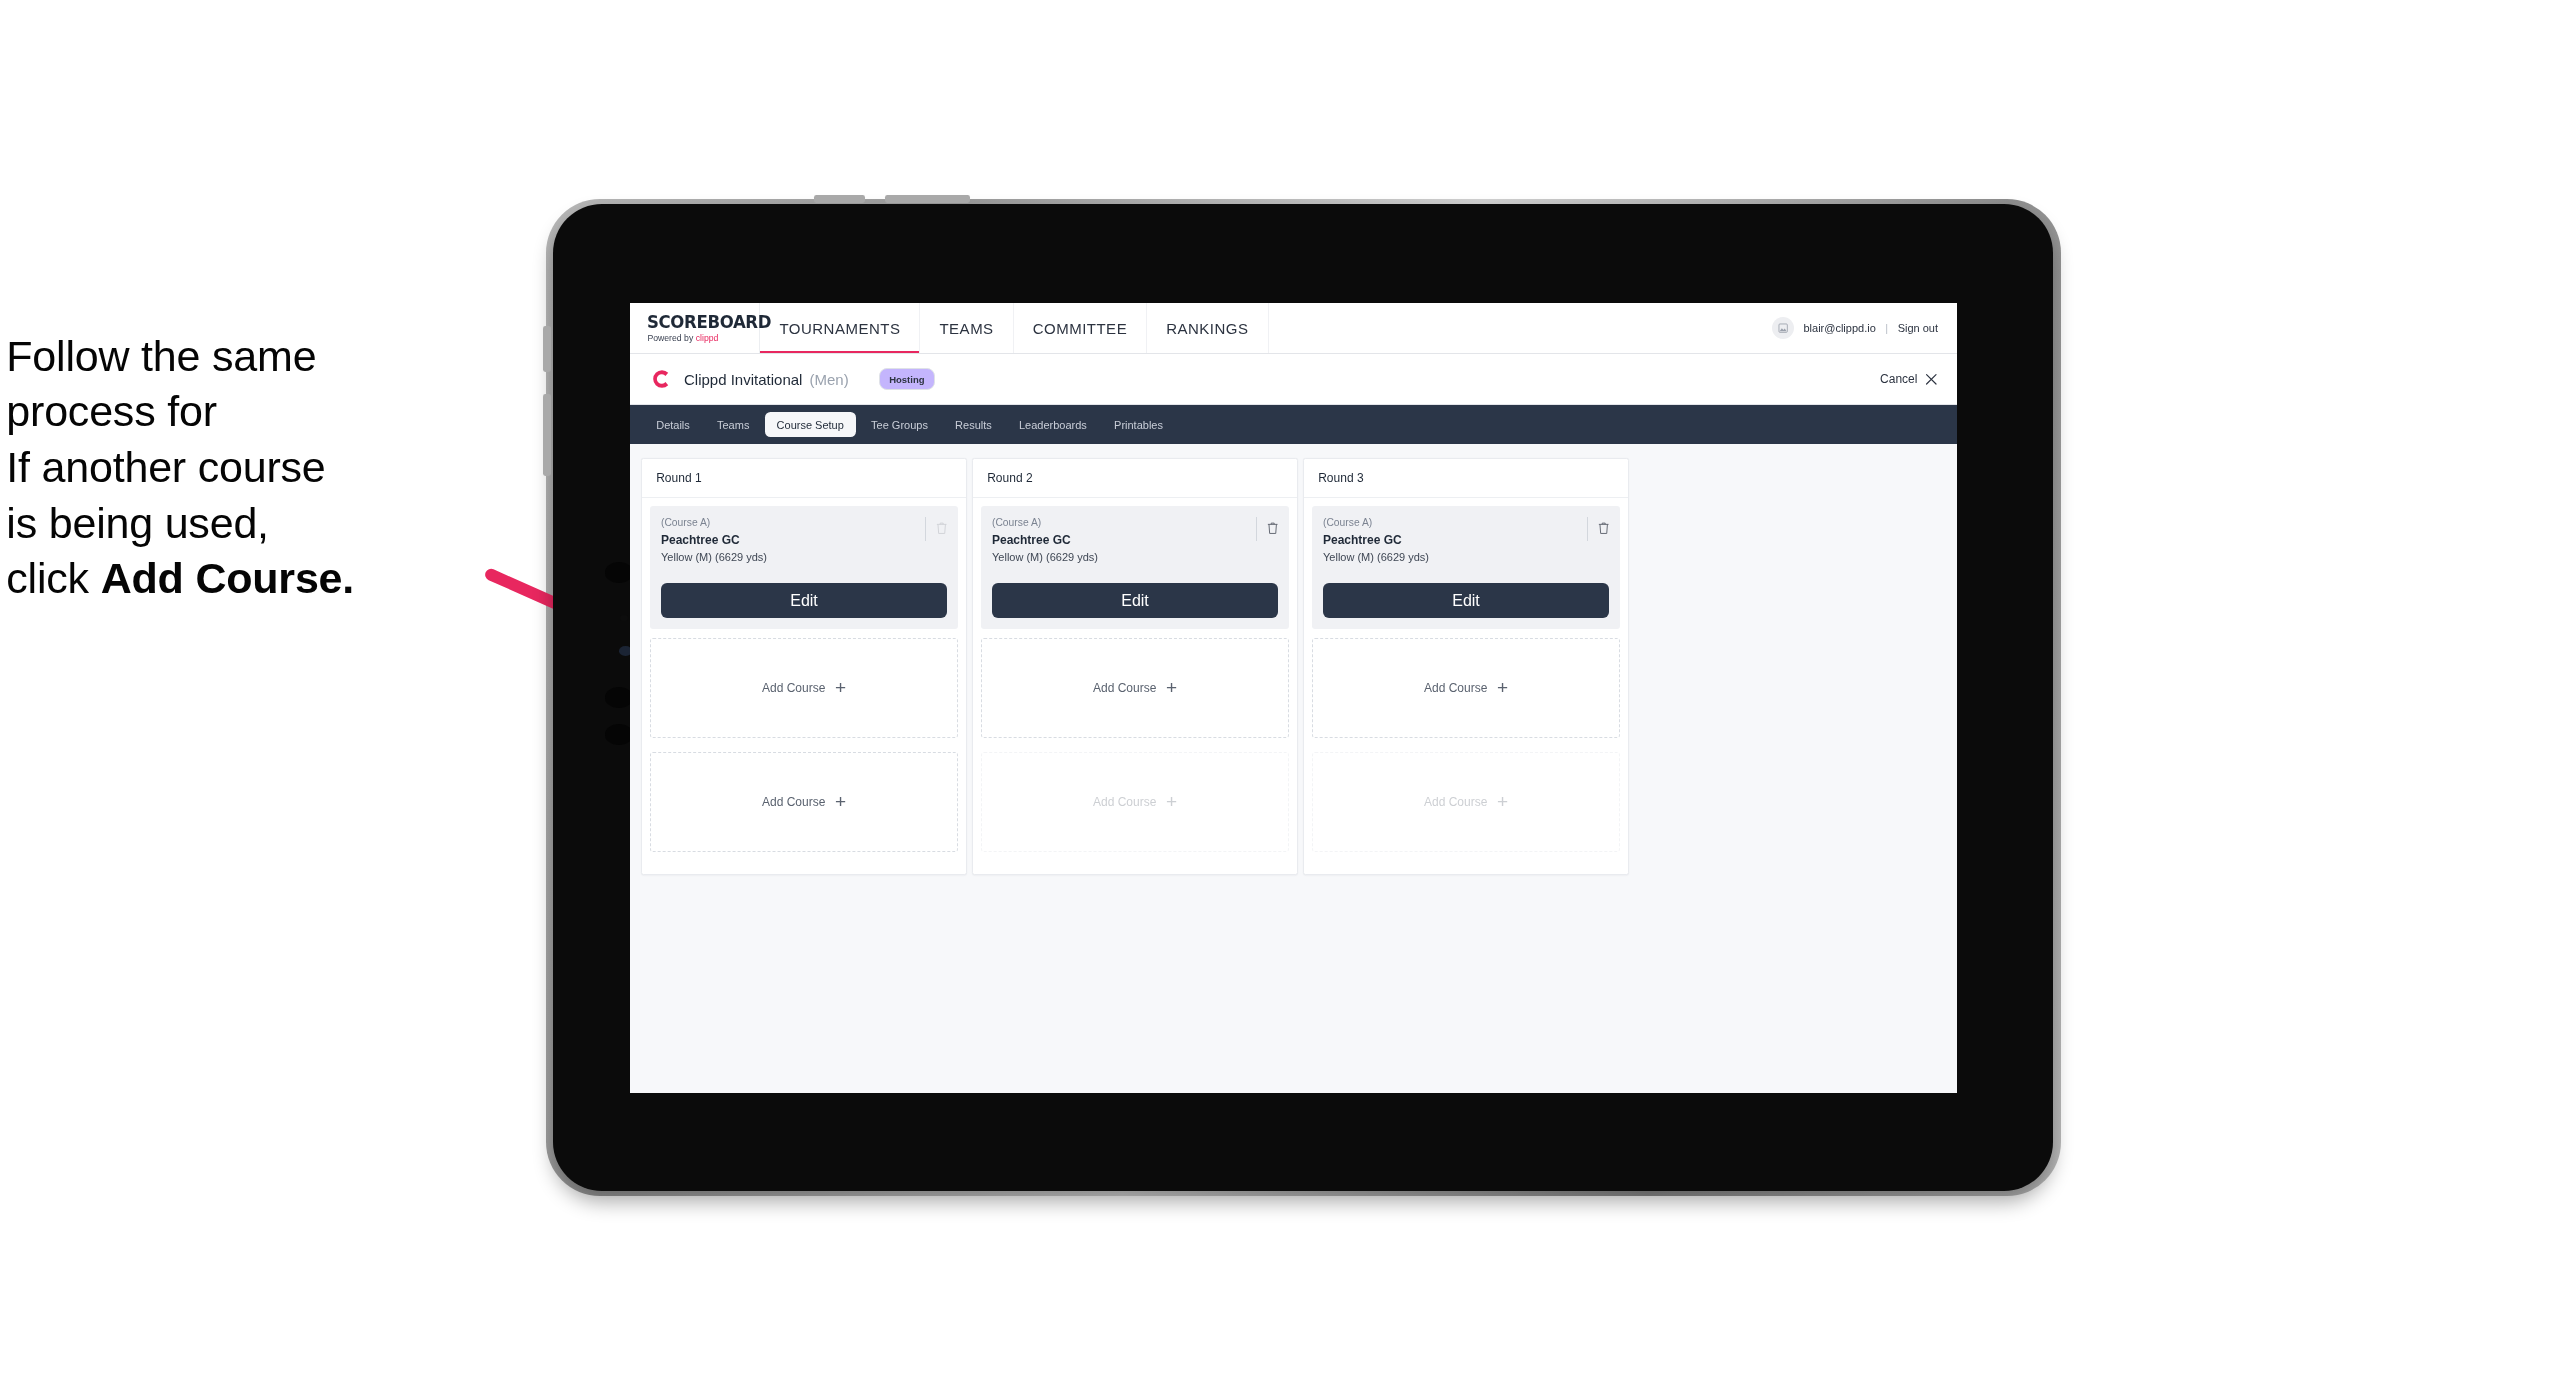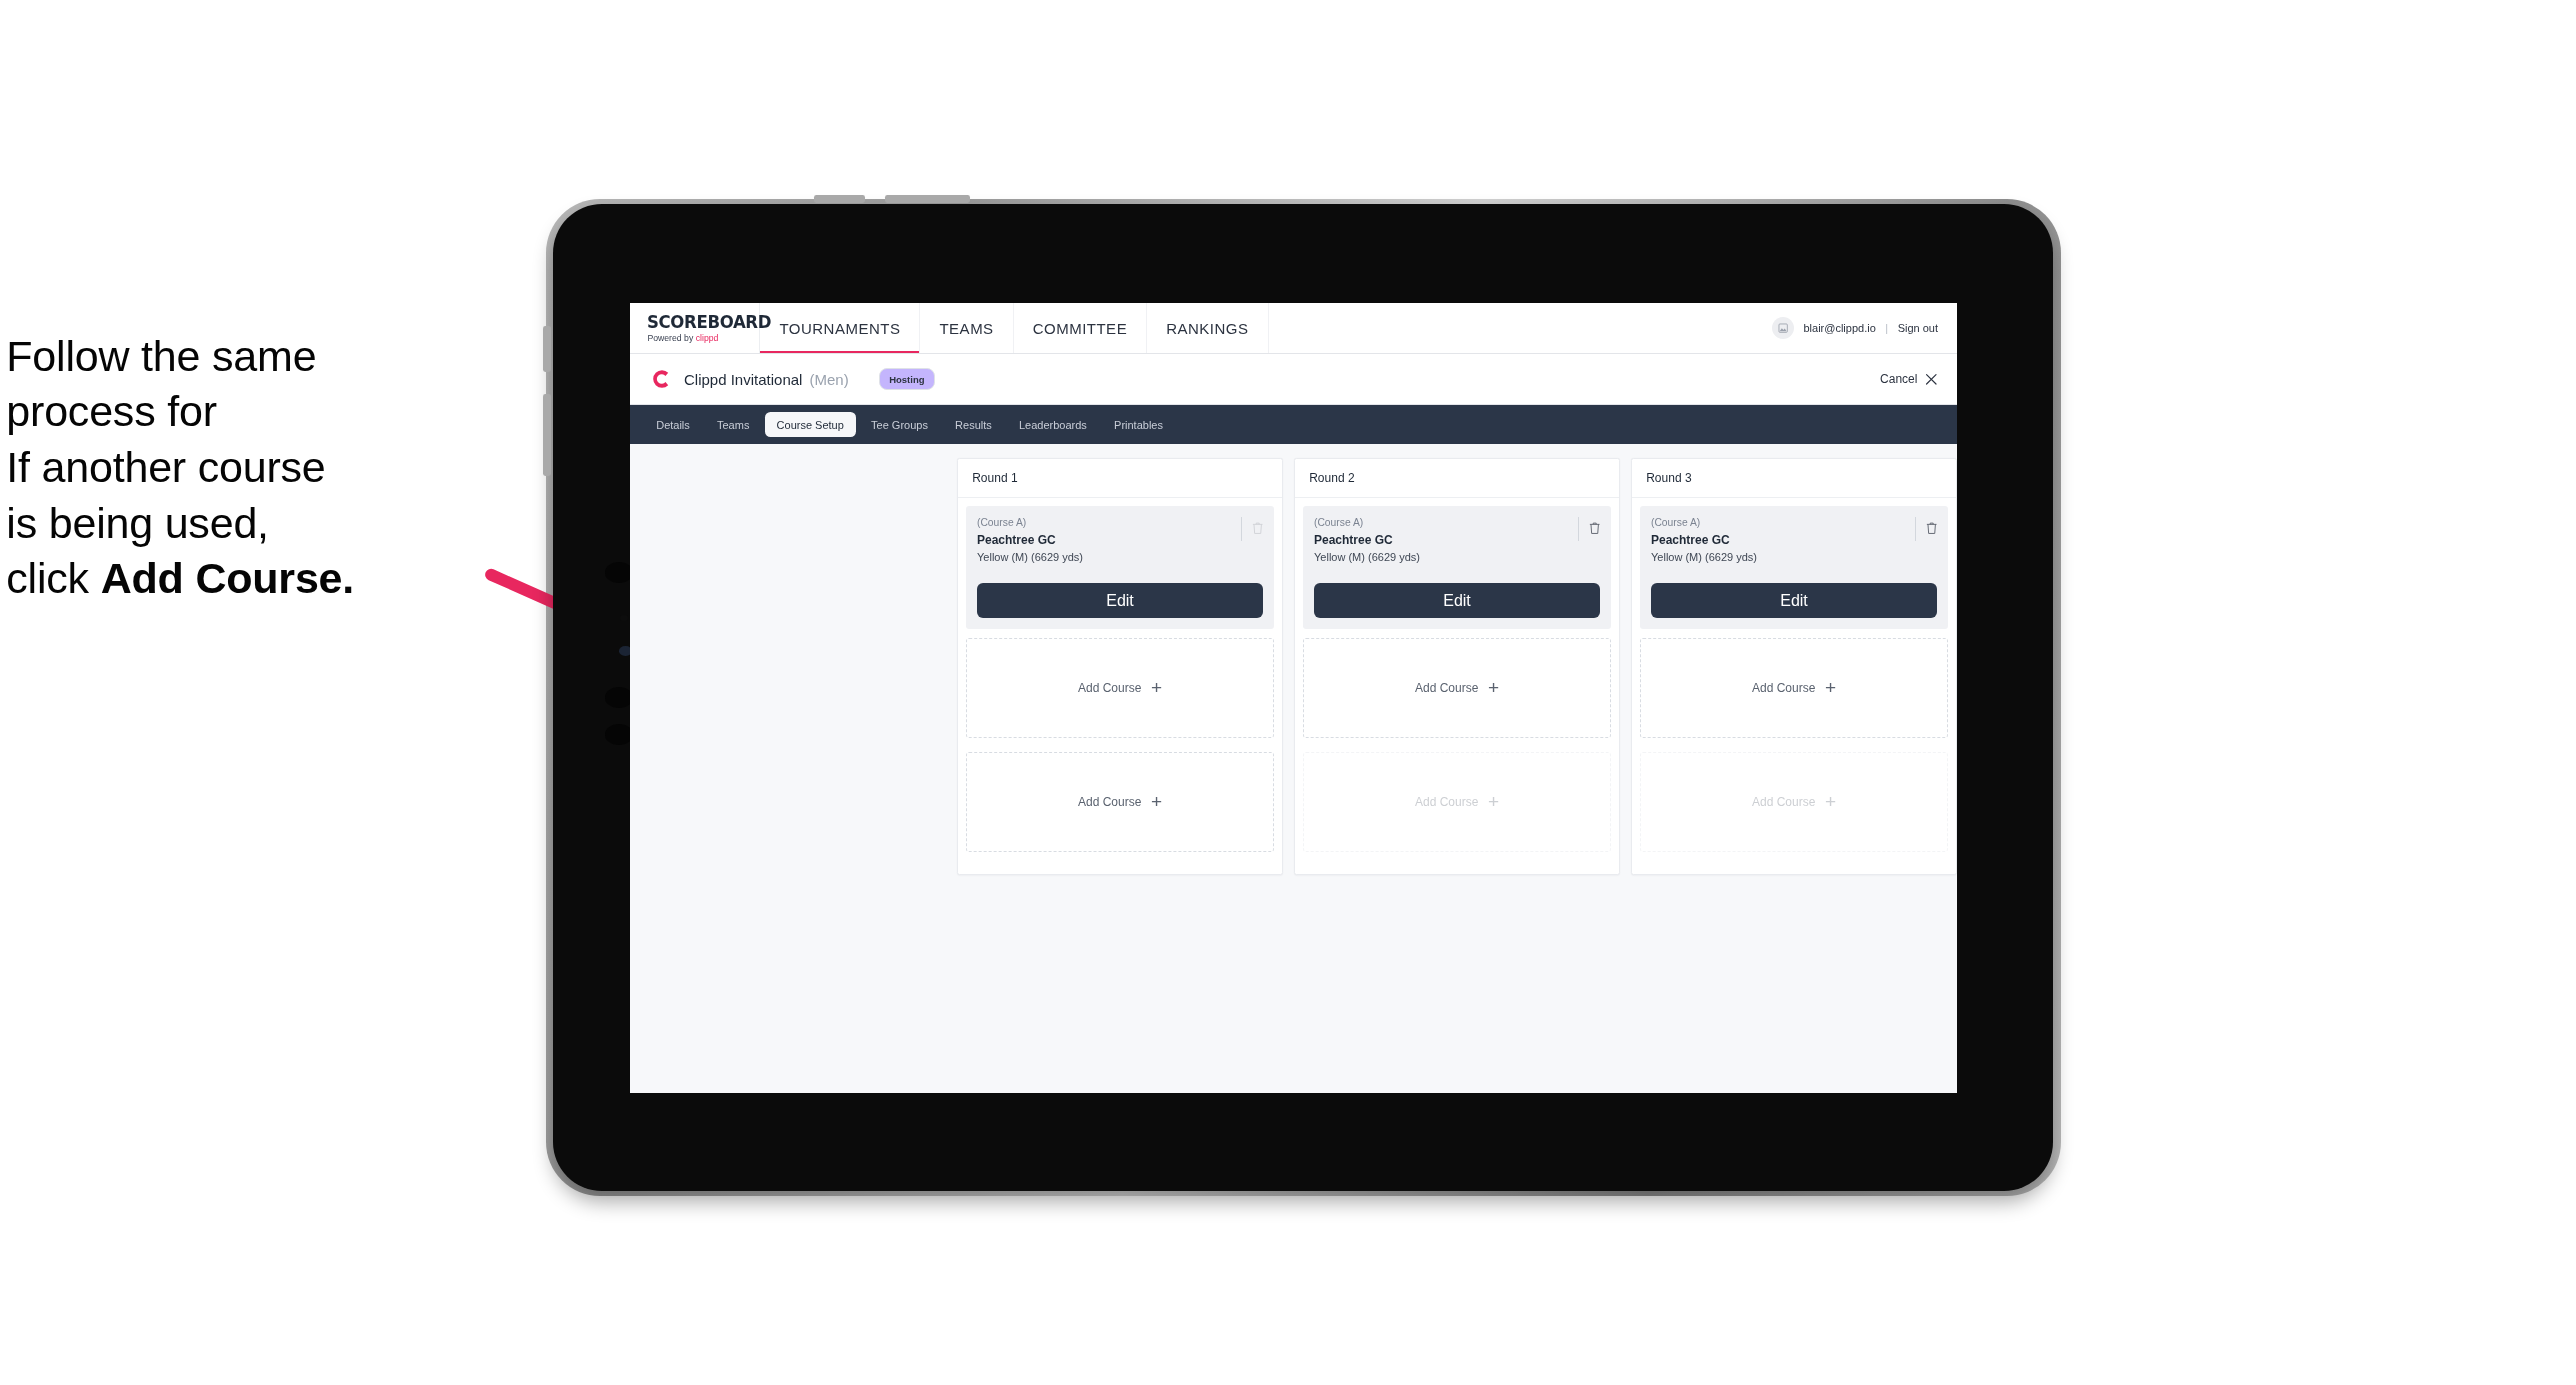--- a/index.html
+++ b/index.html
@@ -139,21 +139,21 @@
     height:39px; background:#2b3648;
     display:flex; align-items:center; padding:0 14.2px; gap:3.2px;
   }
   .tab{
     font-size:11px; color:#c9ced8; padding:6.3px 12px;
     border-radius:5.5px; cursor:pointer; white-space:nowrap;
   }
   .tab.active{background:#f6f7f9;color:#1f2937;font-weight:500;}
 
   
-  #board{display:flex; padding:14.2px 0 0 11px; gap:11px; align-items:flex-start;justify-content:flex-end;}
+  #board{display:flex; padding:14.2px 0 0 11px; gap:5px; align-items:flex-start;}
   .round-col{
     width:324px; background:#ffffff;
     border:0.8px solid #e9ebef; border-radius:2.4px;
     box-shadow:0 0.8px 1.6px rgba(16,24,40,.04);
     overflow:hidden;
   }
   .round-head{
     padding:12px 14.2px; font-size:12px; color:#1f2937;
     border-bottom:0.8px solid #edeff2;
   }

